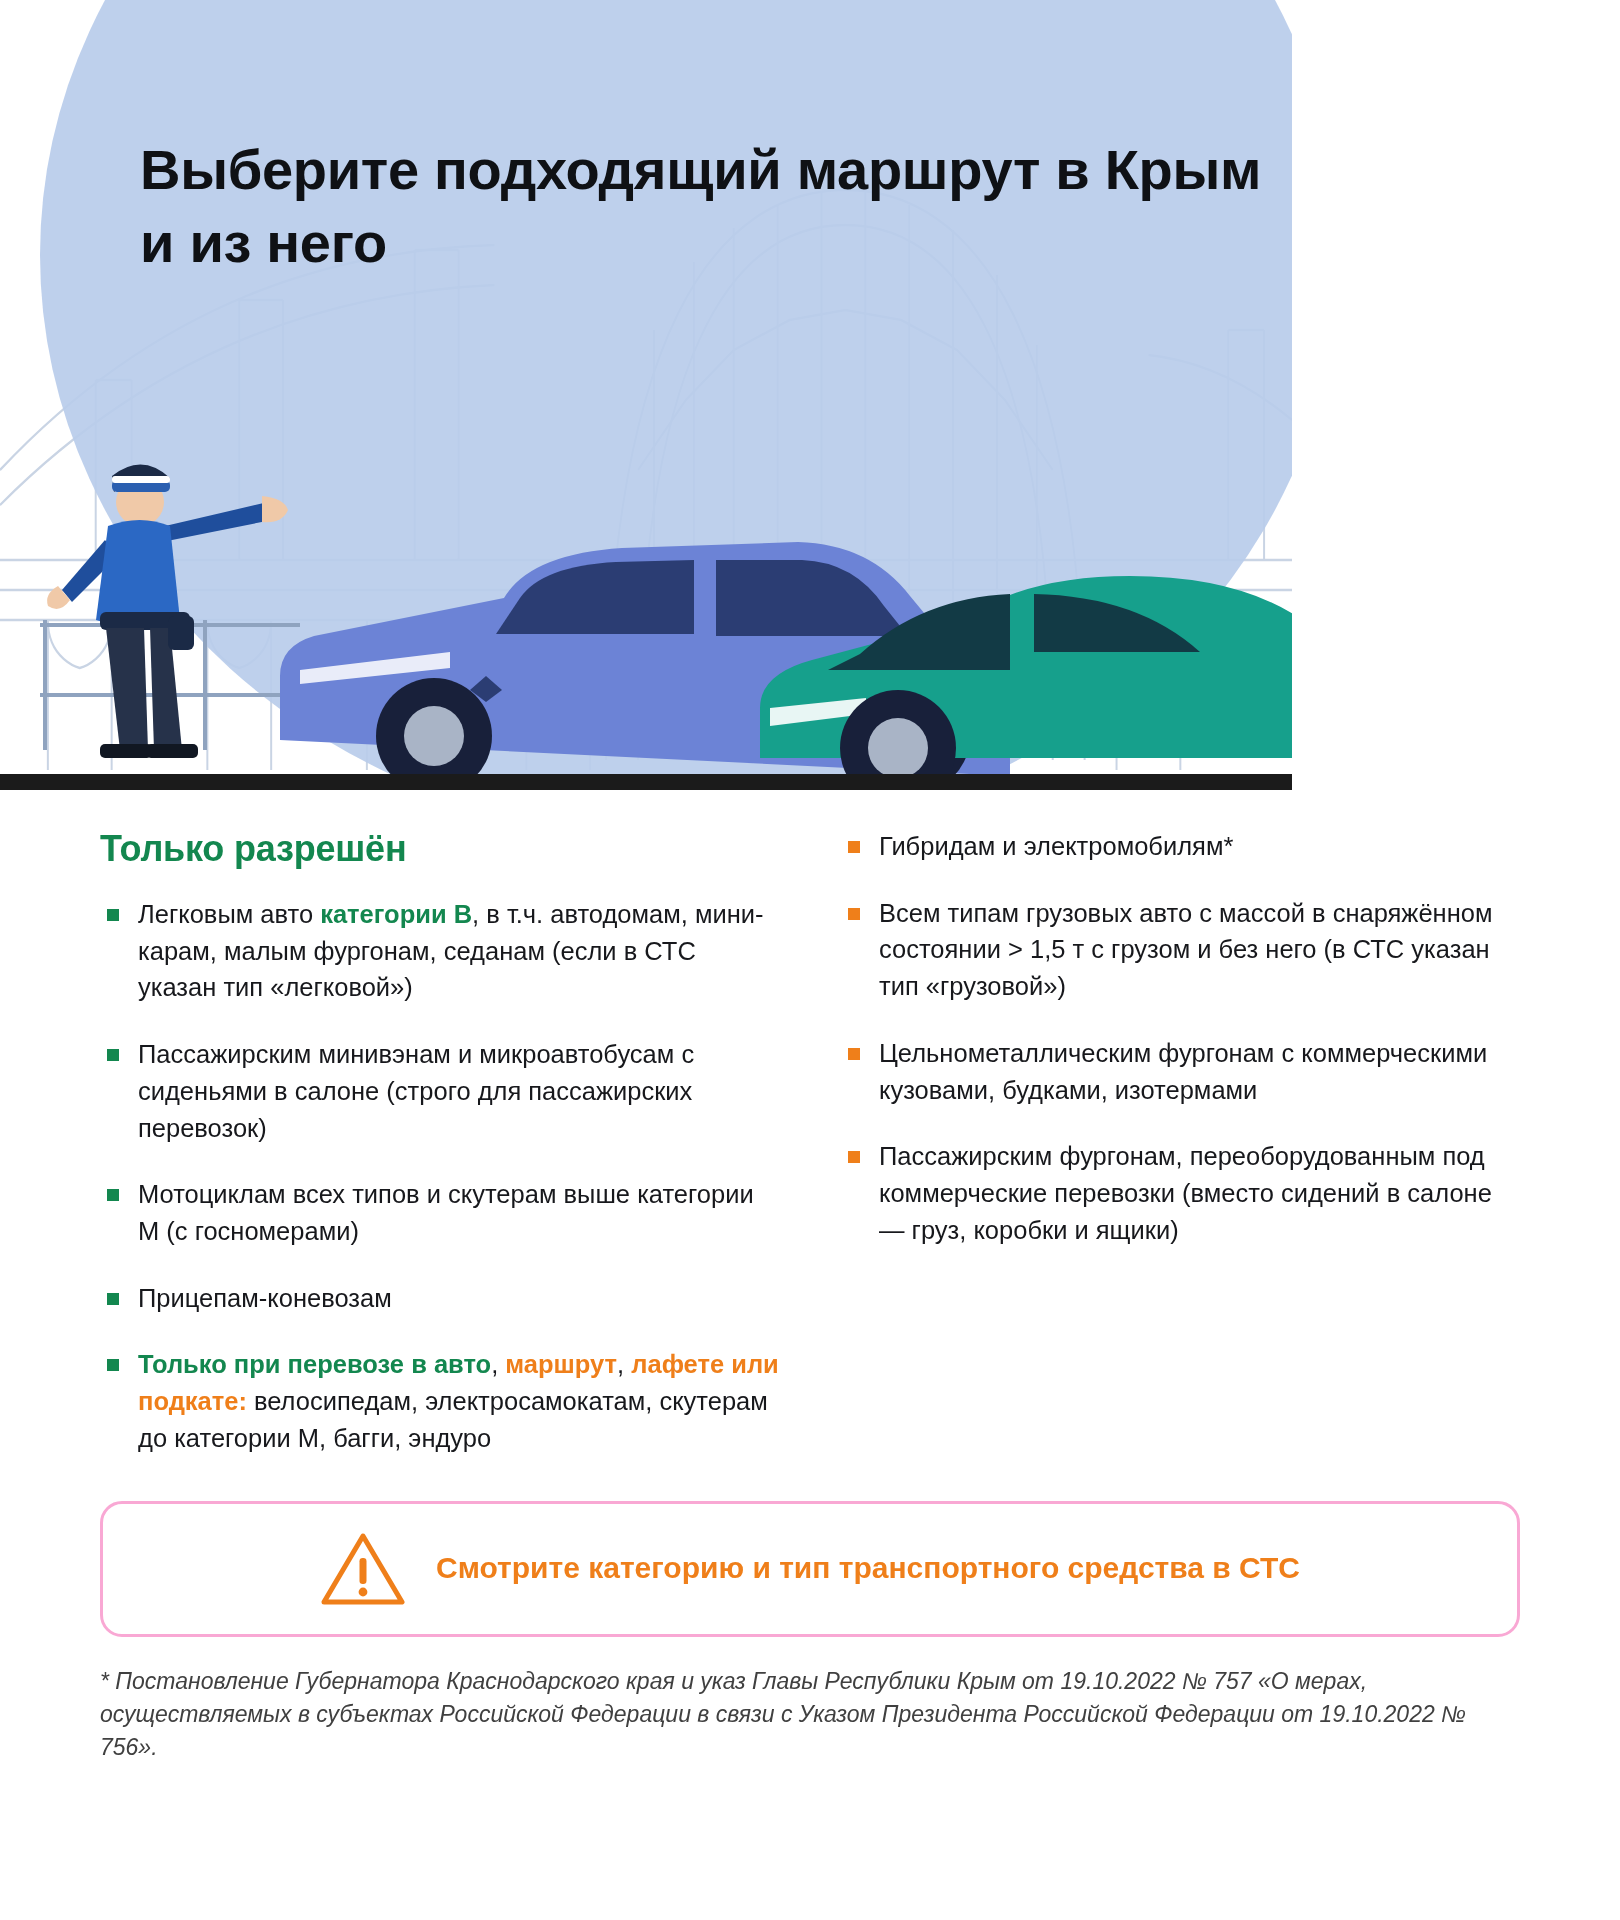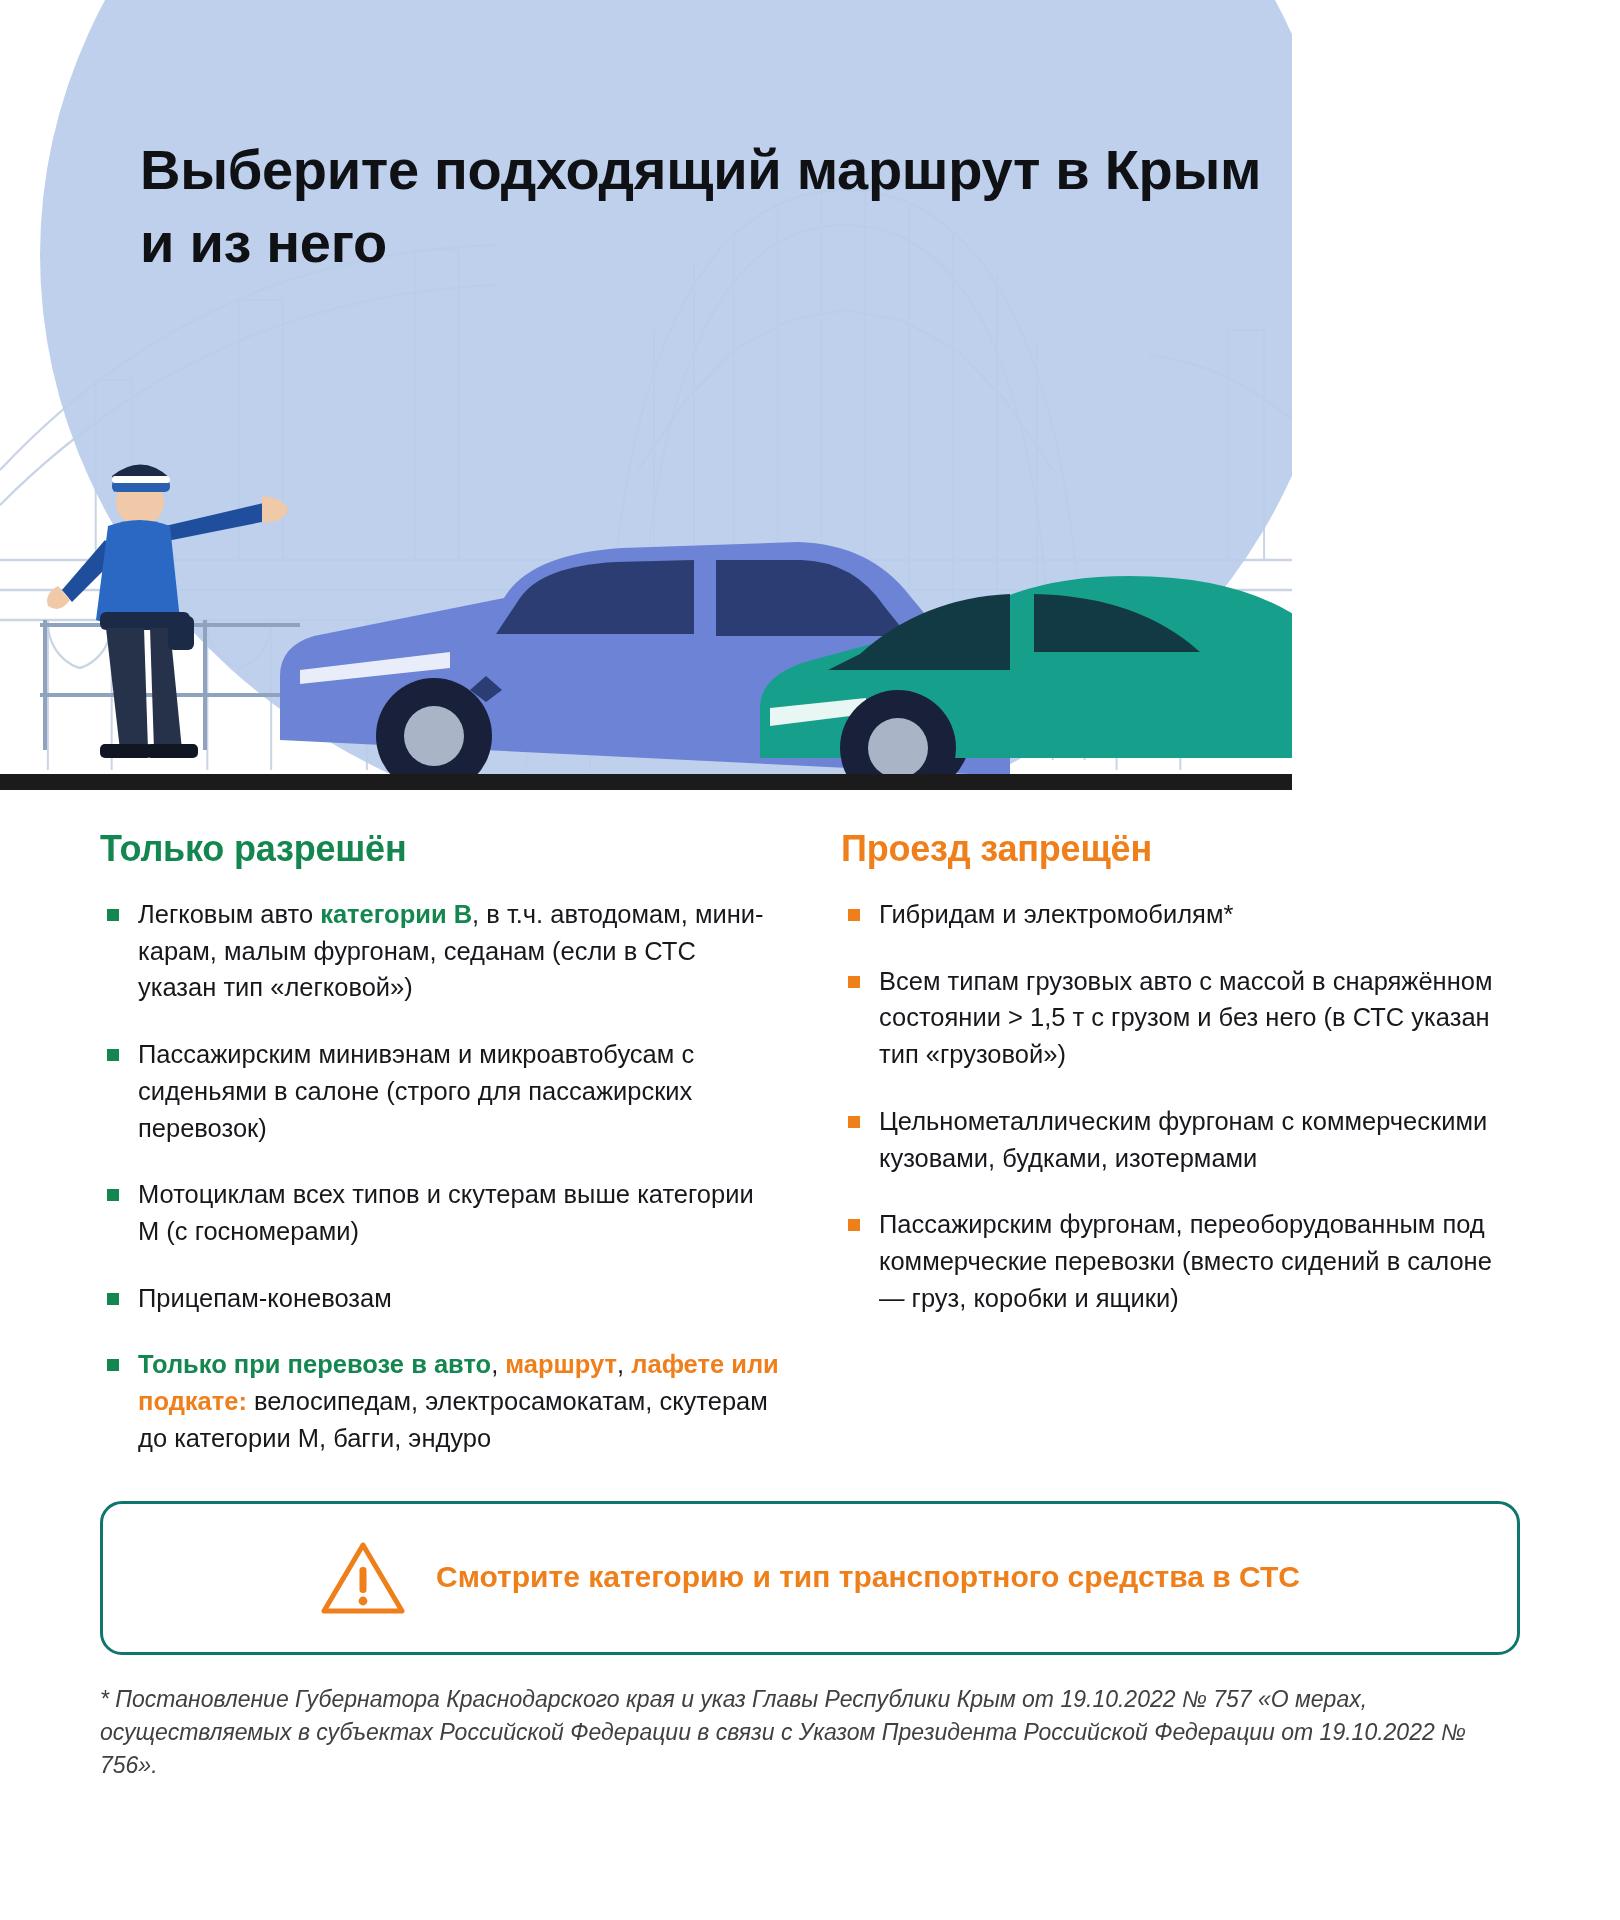--- a/index.html
+++ b/index.html
@@ -113,23 +113,23 @@
   }
   .col-allowed ul.items > li::before { background: #13874f; }
   .col-denied ul.items > li::before { background: #ef7f1a; }
 
   .b-green { font-weight: bold; color: #13874f; }
   .b-orange { font-weight: bold; color: #ef7f1a; }
 
   
   .notice {
     margin: 14px 100px 0 100px;
-    border: 3px solid #0f766e;
+    border: 3px solid #f9a8d4;
     border-radius: 22px;
-    height: 154px;
+    height: 136px;
     display: flex;
     align-items: center;
     justify-content: center;
     gap: 30px;
     box-sizing: border-box;
   }
   .notice-text {
     font-size: 30px;
     font-weight: bold;
     color: #ef7f1a;
@@ -287,21 +287,20 @@
       <ul class="items" id="allowed-list">
           <li><span>Легковым авто </span><span class="b-green">категории В</span><span>, в т.ч. автодомам, мини-карам, малым фургонам, седанам (если в СТС указан тип «легковой»)</span></li>
           <li><span>Пассажирским минивэнам и микроавтобусам с сиденьями в салоне (строго для пассажирских перевозок)</span></li>
           <li><span>Мотоциклам всех типов и скутерам выше категории М (с госномерами)</span></li>
           <li><span>Прицепам-коневозам</span></li>
           <li><span class="b-green">Только при перевозе в авто</span><span>, </span><span class="b-orange">маршрут</span><span>, </span><span class="b-orange">лафете или подкате:</span><span> велосипедам, электросамокатам, скутерам до категории М, багги, эндуро</span></li>
         </ul>
     </div>
 
     <div class="col col-denied">
-      <h2 class="col-head">Проезд запрещён</h2>
       <ul class="items" id="denied-list">
           <li><span>Гибридам и электромобилям*</span></li>
           <li><span>Всем типам грузовых авто с массой в снаряжённом состоянии &gt; 1,5 т с грузом и без него (в СТС указан тип «грузовой»)</span></li>
           <li><span>Цельнометаллическим фургонам с коммерческими кузовами, будками, изотермами</span></li>
           <li><span>Пассажирским фургонам, переоборудованным под коммерческие перевозки (вместо сидений в салоне — груз, коробки и ящики)</span></li>
         </ul>
     </div>
   </div>
 </div>
 

